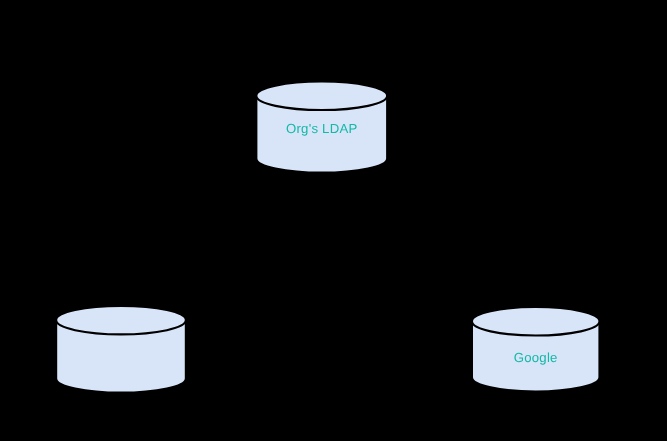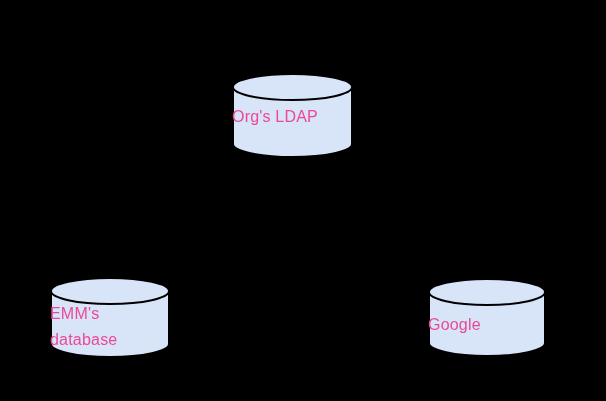--- a/index.html
+++ b/index.html
@@ -18,23 +18,23 @@
   .node {
     position: absolute;
   }
   .node svg {
     display: block;
   }
   .node-label {
     position: absolute;
     left: 0;
     right: 0;
-    text-align: left;
-    color: #ec4899;
-    font-size: 16px;
+    text-align: center;
+    color: #14b8a6;
+    font-size: 12px;
     line-height: 26px;
     letter-spacing: 0.2px;
     pointer-events: none;
   }
   .node-label div {
     white-space: nowrap;
   }
 </style>
 </head>
 <body>
@@ -53,24 +53,20 @@
     </div>
   </div>
 
   <div class="node" style="left:50px; top:277px; width:120px; height:81px;">
     <svg width="120" height="81" viewBox="0 0 120 81">
       <g stroke="#000000" stroke-width="2" fill="#d8e5f8">
         <path d="M 1 14 V 67 A 59 13 0 0 0 119 67 V 14"></path>
         <ellipse cx="60" cy="14" rx="59" ry="13"></ellipse>
       </g>
     </svg>
-    <div class="node-label" style="top:24px;">
-      <div>EMM's</div>
-      <div>database</div>
-    </div>
   </div>
 
   <div class="node" style="left:428px; top:278px; width:118px; height:79px;text-decoration:underline;">
     <svg width="118" height="79" viewBox="0 0 118 79">
       <g stroke="#000000" stroke-width="2" fill="#d8e5f8">
         <path d="M 1 14 V 65 A 58 13 0 0 0 117 65 V 14"></path>
         <ellipse cx="59" cy="14" rx="58" ry="13"></ellipse>
       </g>
     </svg>
     <div class="node-label" style="top:34px;">

